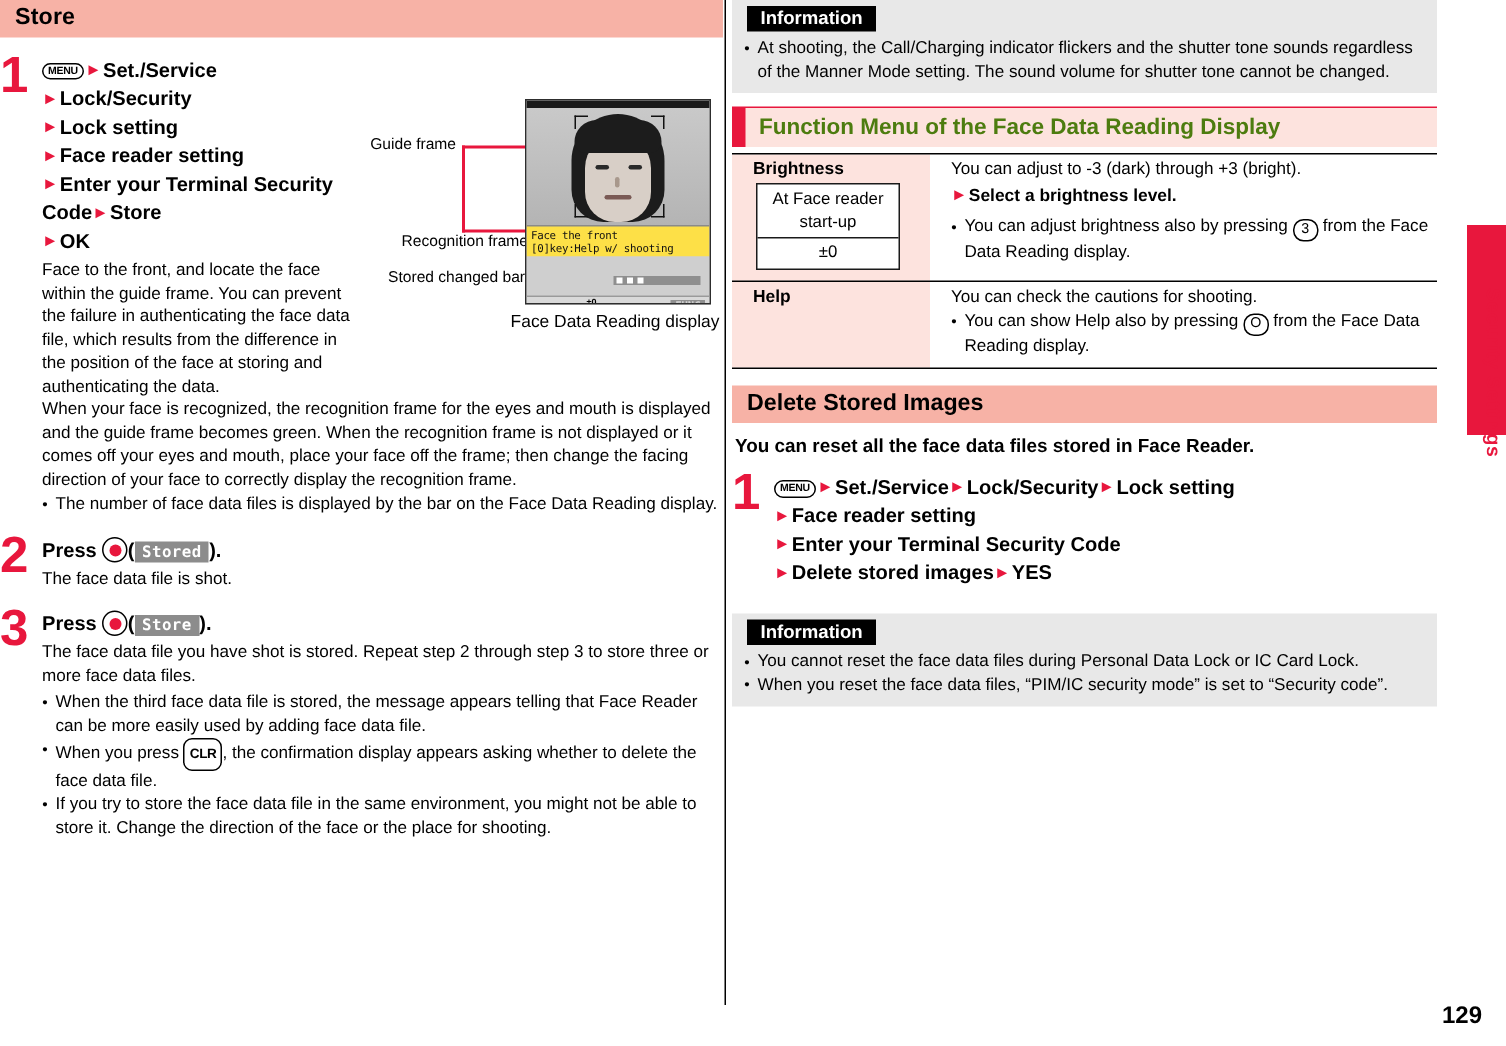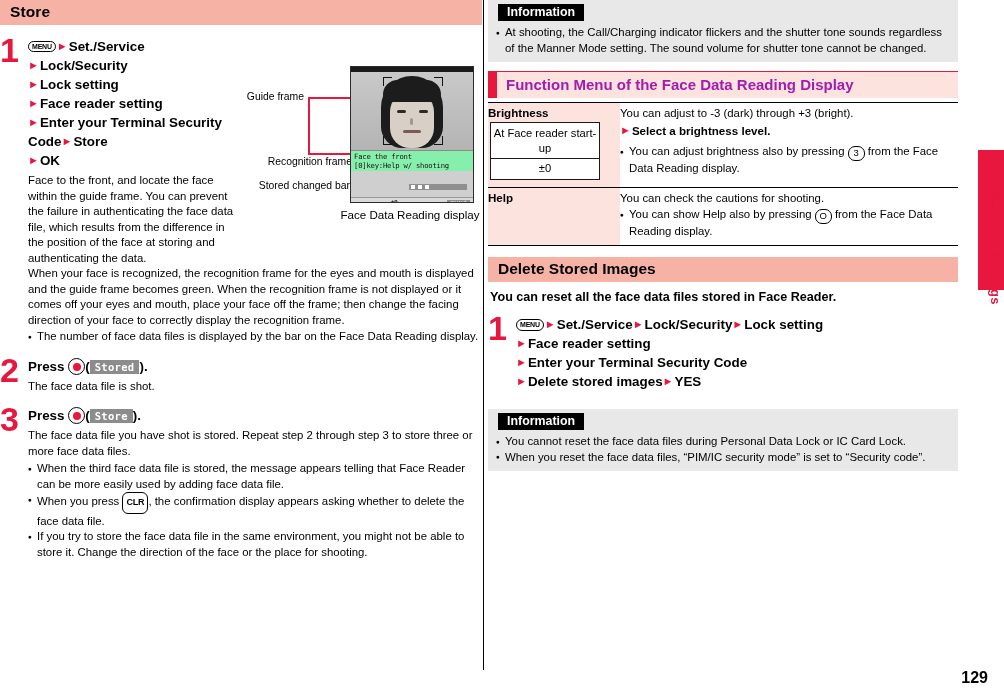--- a/index.html
+++ b/index.html
@@ -54,21 +54,21 @@
     background: #fde3de;
   }
   .sec-head-bar {
     width: 9px;
     background: #e8173d;
     flex: 0 0 9px;
   }
   .sec-head-txt {
     font-size: 15px;
     font-weight: bold;
-    color: #a21caf;
+    color: #4d7c0f;
     padding: 4px 0 5px 9px;
   }
   .bar-head-plain {
     background: #f7b2a6;
     font-size: 15.5px;
     font-weight: bold;
     padding: 3px 0 4px 10px;
   }
 
   
@@ -280,21 +280,21 @@
     position: absolute;
     width: 9px; height: 9px;
     border: 1.8px solid #111;
   }
   .gframe i.tl { left:0; top:0; border-right:none; border-bottom:none; }
   .gframe i.tr { right:0; top:0; border-left:none; border-bottom:none; }
   .gframe i.bl { left:0; bottom:0; border-right:none; border-top:none; }
   .gframe i.br { right:0; bottom:0; border-left:none; border-top:none; }
 
   .phone-msg {
-    background: #86efac;
+    background: #fde047;
     font-family: "DejaVu Sans Mono", monospace;
     font-size: 7.2px;
     line-height: 1.25;
     padding: 1px 2px 1px 3px;
     color: #111;
     border-top: 1px solid #8a8a8a;
     letter-spacing: -0.2px;
   }
   .phone-blank {
     background: #cfcfcf;
@@ -373,21 +373,21 @@
 
   
   table.fn {
     width: 100%;
     border-collapse: collapse;
     margin-top: 4px;
   }
   table.fn td {
     vertical-align: top;
     border-top: 1.4px solid #000;
-    padding: 3px 4px 5px 0;
+    padding: 3px 4px 5px 14px;
   }
   table.fn tr:last-child td { border-bottom: 1.4px solid #000; }
   td.fn-name {
     width: 132px;
     background: #fde3de;
     font-size: 11.6px;
     font-weight: bold;
     padding-left: 5px;
   }
   td.fn-desc { font-size: 11.4px; line-height: 1.36; }

